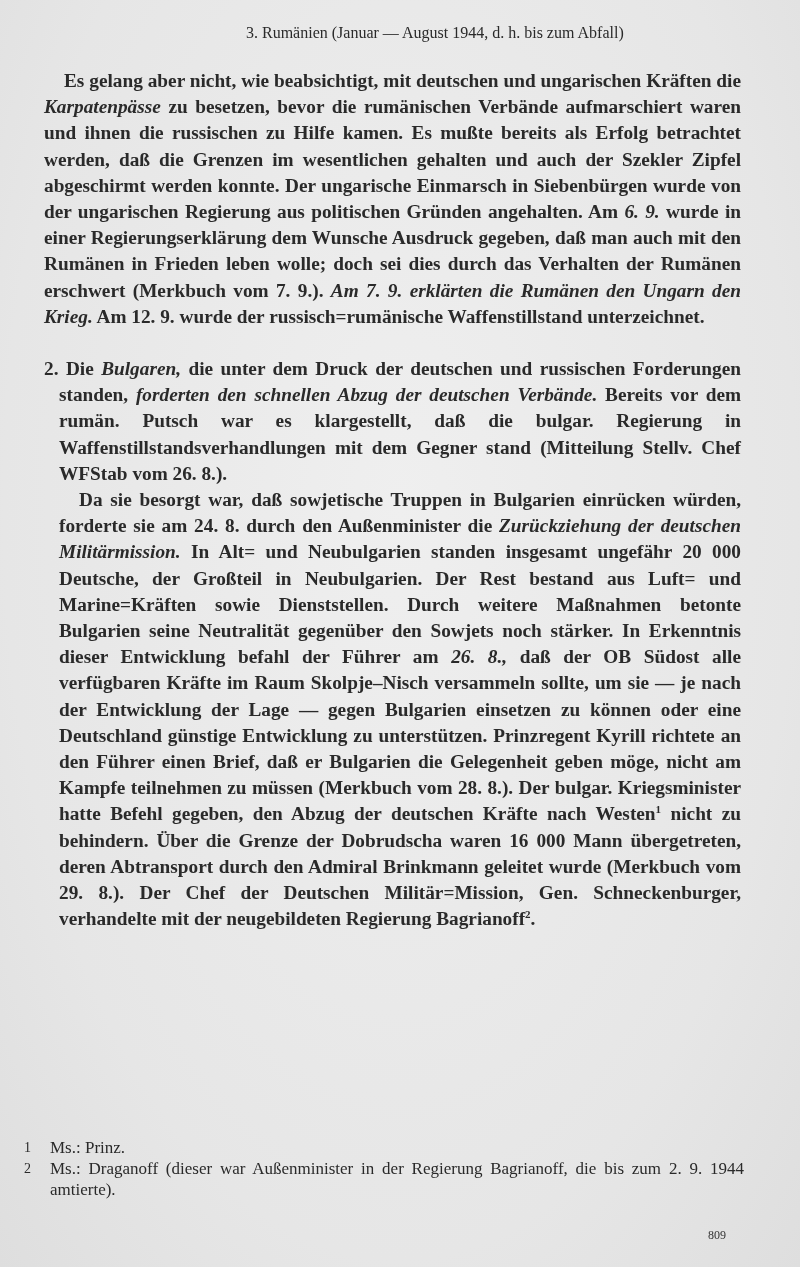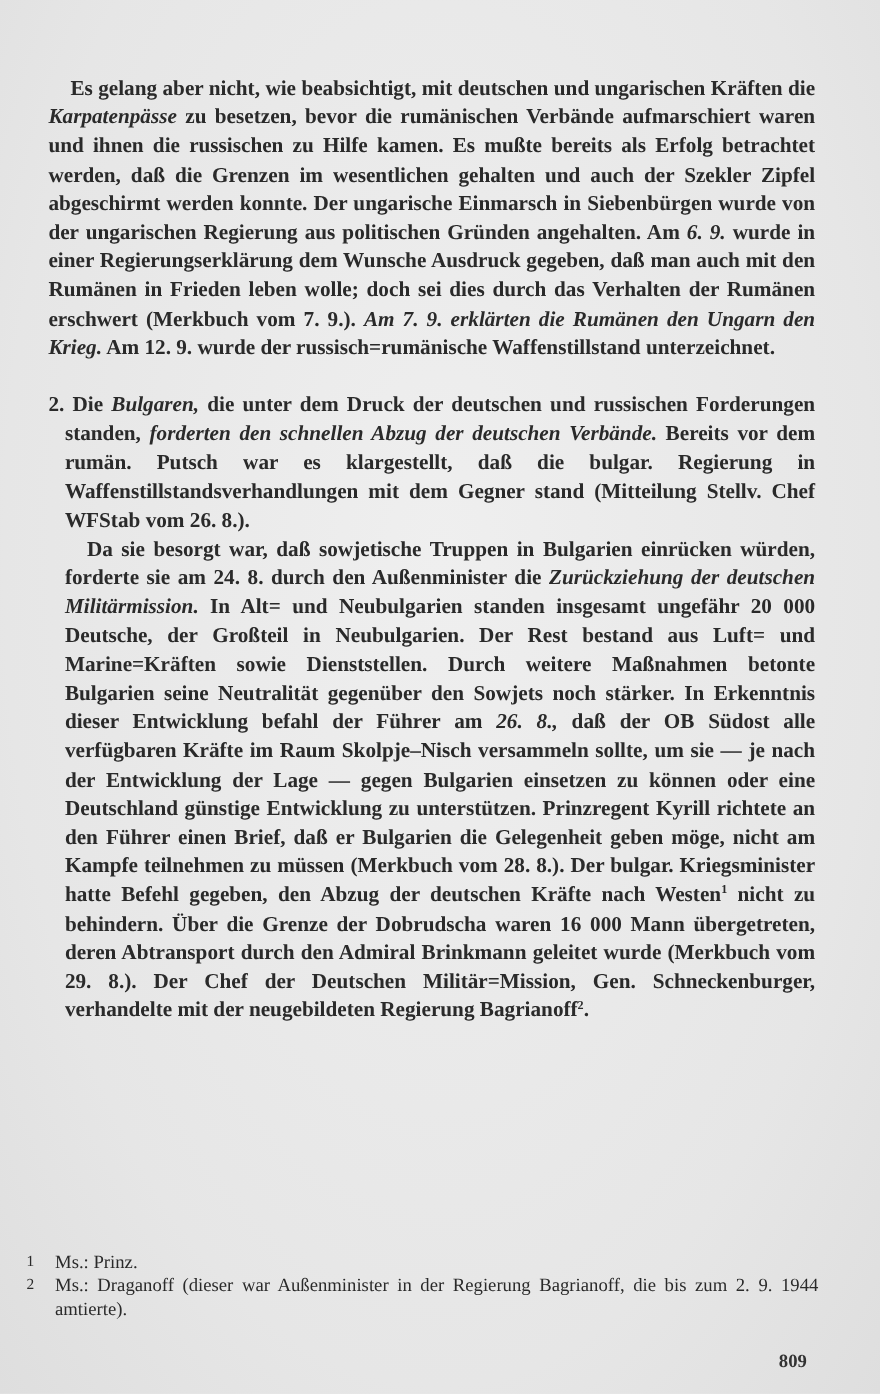--- a/index.html
+++ b/index.html
@@ -66,29 +66,29 @@
     width: 26px;
     flex: none;
     font-size: 14px;
   }
   .fn-text { flex: 1; text-align: justify; }
   .page-number {
     position: absolute;
     left: 708px;
     top: 1228px;
     font-family: "Liberation Serif", serif;
-    font-size: 17px;
+    font-size: 12px;
     color: #333;
-    font-weight: bold;
   }
 </style>
 </head>
 <body>
 
 <div class="page">
+  <div class="running-head">3. Rumänien (Januar — August 1944, d. h. bis zum Abfall)</div>
 
   <div class="body-text">
     <p class="indent"><span>Es gelang aber nicht, wie beabsichtigt, mit deutschen und ungarischen Kräf­ten die </span><em>Karpatenpässe</em><span> zu besetzen, bevor die rumänischen Verbände auf­marschiert waren und ihnen die russischen zu Hilfe kamen. Es mußte bereits als Erfolg betrachtet werden, daß die Grenzen im wesentlichen gehalten und auch der Szekler Zipfel abgeschirmt werden konnte. Der ungarische Ein­marsch in Siebenbürgen wurde von der ungarischen Regierung aus politi­schen Gründen angehalten. Am </span><em>6. 9.</em><span> wurde in einer Regierungserklärung dem Wunsche Ausdruck gegeben, daß man auch mit den Rumänen in Frieden leben wolle; doch sei dies durch das Verhalten der Rumänen erschwert (Merkbuch vom 7. 9.). </span><em>Am 7. 9. erklärten die Rumänen den Ungarn den Krieg.</em><span> Am 12. 9. wurde der russisch=rumänische Waffenstillstand unter­zeichnet.</span></p>
     <p class="numbered gap-before"><span>2. </span><span>Die </span><em>Bulgaren,</em><span> die unter dem Druck der deutschen und russischen Forderun­gen standen, </span><em>forderten den schnellen Abzug der deutschen Verbände.</em><span> Be­reits vor dem rumän. Putsch war es klargestellt, daß die bulgar. Regierung in Waffenstillstandsverhandlungen mit dem Gegner stand (Mitteilung Stellv. Chef WFStab vom 26. 8.).</span></p>
     <p class="indent" style="padding-left:15px;"><span>Da sie besorgt war, daß sowjetische Truppen in Bulgarien einrücken würden, forderte sie am 24. 8. durch den Außenminister die </span><em>Zurückziehung der deut­schen Militärmission.</em><span> In Alt= und Neubulgarien standen insgesamt ungefähr 20 000 Deutsche, der Großteil in Neubulgarien. Der Rest bestand aus Luft= und Marine=Kräften sowie Dienststellen. Durch weitere Maßnahmen be­tonte Bulgarien seine Neutralität gegenüber den Sowjets noch stärker. In Erkenntnis dieser Entwicklung befahl der Führer am </span><em>26. 8.,</em><span> daß der OB Süd­ost alle verfügbaren Kräfte im Raum Skolpje–Nisch versammeln sollte, um sie — je nach der Entwicklung der Lage — gegen Bulgarien einsetzen zu kön­nen oder eine Deutschland günstige Entwicklung zu unterstützen. Prinz­regent Kyrill richtete an den Führer einen Brief, daß er Bulgarien die Gele­genheit geben möge, nicht am Kampfe teilnehmen zu müssen (Merkbuch vom 28. 8.). Der bulgar. Kriegsminister hatte Befehl gegeben, den Abzug der deutschen Kräfte nach Westen</span><sup>1</sup><span> nicht zu behindern. Über die Grenze der Dobrudscha waren 16 000 Mann übergetreten, deren Abtransport durch den Admiral Brinkmann geleitet wurde (Merkbuch vom 29. 8.). Der Chef der Deutschen Militär=Mission, Gen. Schneckenburger, verhandelte mit der neu­gebildeten Regierung Bagrianoff</span><sup>2</sup><span>.</span></p>
   </div>
 
   <div class="footnotes">
     <div class="fn">
       <span class="fn-num">1</span>

